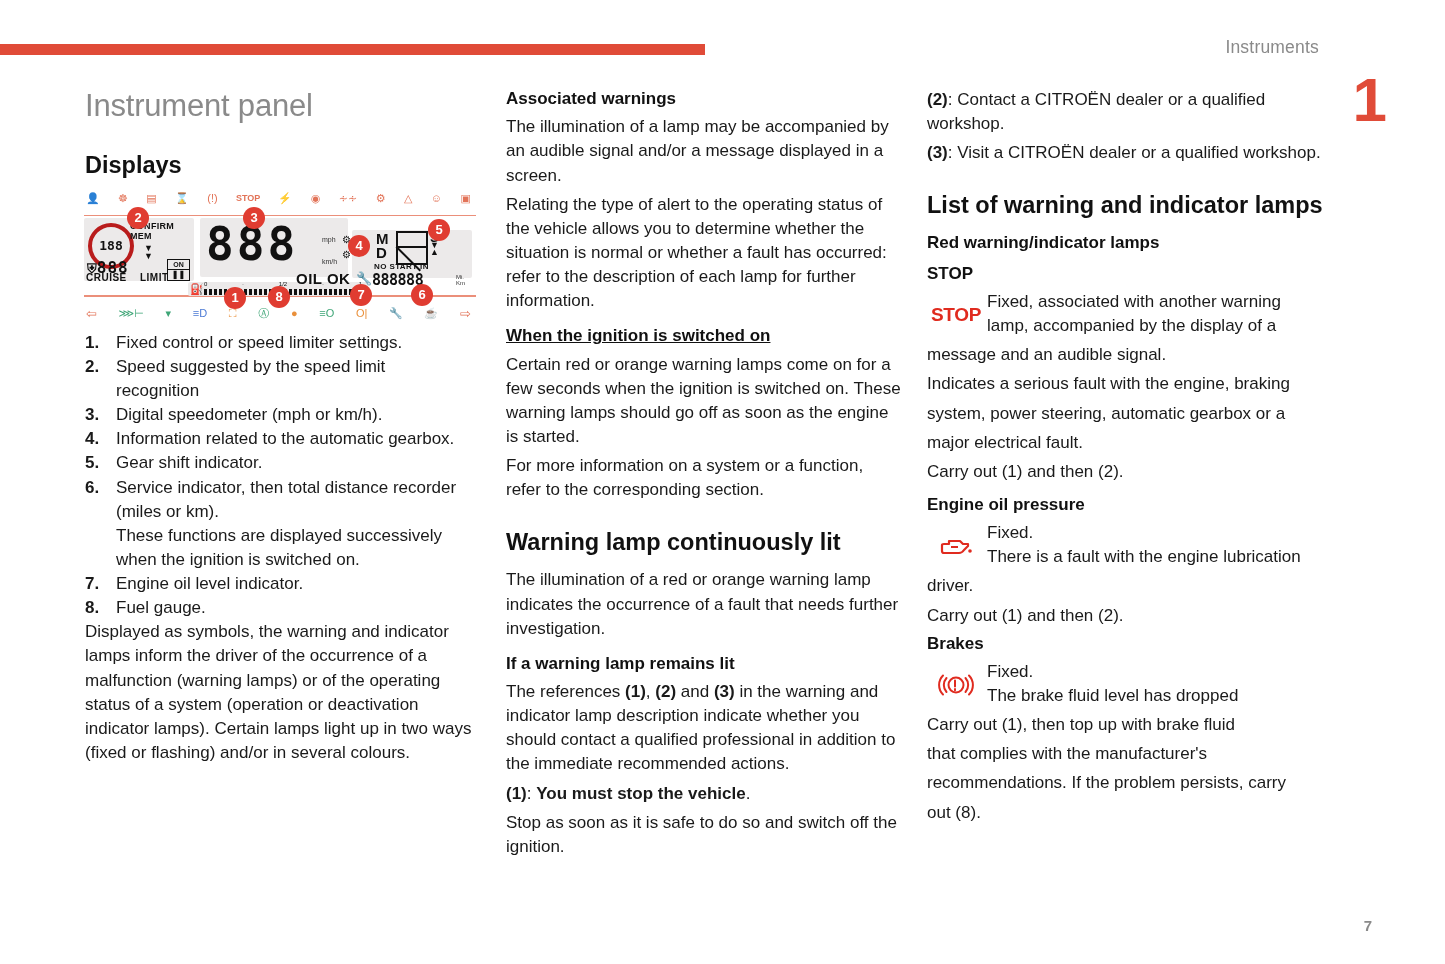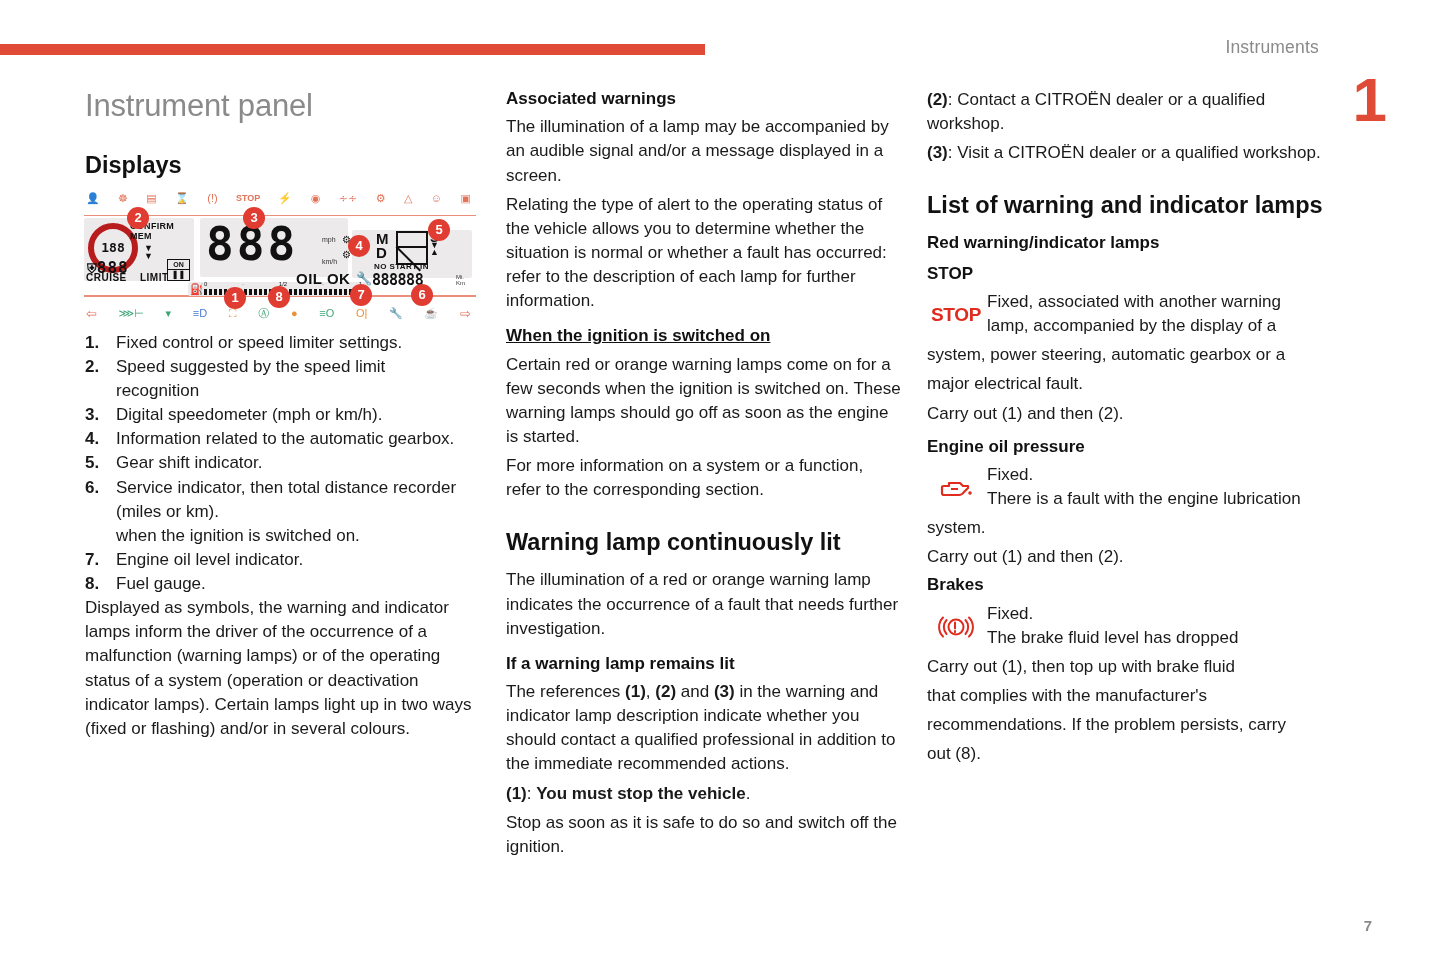--- a/index.html
+++ b/index.html
@@ -174,21 +174,21 @@
     font-family: "DejaVu Sans Mono", monospace;
     line-height: 1.05;
   }
   .unit-mph { position: absolute; left: 238px; top: 18px; font-size: 7px; color: #333; }
   .unit-kmh { position: absolute; left: 238px; top: 40px; font-size: 7px; color: #333; }
 
   .ring {
     position: absolute;
     left: 4px; top: 5px;
     width: 38px; height: 38px;
-    border: 6px solid #b91c1c;
+    border: 4px solid #b91c1c;
     border-radius: 50%;
     display: flex; align-items: center; justify-content: center;
   }
   .ring span { font-size: 13px; font-weight: bold; font-family: "DejaVu Sans Mono", monospace; color: #111; }
 
   .confirm {
     position: absolute; left: 46px; top: 4px;
     font-size: 9px; font-weight: bold; line-height: 1.1; color: #111;
     letter-spacing: 0.3px;
   }
@@ -425,20 +425,21 @@
         <span class="cont">Information related to the automatic gearbox.</span>
       </li>
     <li>
         <span class="num">5.</span>
         <span class="cont">Gear shift indicator.</span>
       </li>
     <li>
         <span class="num">6.</span>
         <span class="cont">Service indicator, then total distance recorder</span>
         <span class="cont">(miles or km).</span>
+        <span class="cont">These functions are displayed successively</span>
         <span class="cont">when the ignition is switched on.</span>
       </li>
     <li>
         <span class="num">7.</span>
         <span class="cont">Engine oil level indicator.</span>
       </li>
     <li>
         <span class="num">8.</span>
         <span class="cont">Fuel gauge.</span>
       </li>
@@ -475,39 +476,41 @@
   <h3 class="minor" style="margin-top:0;">STOP</h3>
   <div class="lamp-para">
     <div class="lamp-glyph">
       <span class="stop-glyph">STOP</span>
     </div>
     <div class="lamp-lines">
       <span class="l">Fixed, associated with another warning</span>
       <span class="l">lamp, accompanied by the display of a</span>
     </div>
   </div>
+  <p class="body">message and an audible signal.</p>
+  <p class="body">Indicates a serious fault with the engine, braking</p>
   <p class="body">system, power steering, automatic gearbox or a</p>
   <p class="body">major electrical fault.</p>
   <p class="body">Carry out (1) and then (2).</p>
 
   <h3 class="minor" style="margin-top:10px;">Engine oil pressure</h3>
   <div class="lamp-para">
     <div class="lamp-glyph">
       <svg width="34" height="22" viewBox="0 0 34 22">
         <path d="M3 10 L3 16 Q3 18 5 18 L20 18 Q23 18 25 15 L29 11 L29 9 L24 9 L21 6 L10 6 L10 9 L5 9 Q3 9 3 10 Z" fill="none" stroke="#e02b1f" stroke-width="2.2" stroke-linejoin="round"></path>
         <path d="M12 12 L19 12" stroke="#e02b1f" stroke-width="2"></path>
         <circle cx="31" cy="16" r="1.8" fill="#e02b1f"></circle>
       </svg>
     </div>
     <div class="lamp-lines">
       <span class="l">Fixed.</span>
       <span class="l">There is a fault with the engine lubrication</span>
     </div>
   </div>
-  <p class="body">system.</p>
+  <p class="body">driver.</p>
   <p class="body">Carry out (1) and then (2).</p>
 
   <h3 class="minor" style="margin-top:3px;">Brakes</h3>
   <div class="lamp-para">
     <div class="lamp-glyph">
       <svg width="36" height="28" viewBox="0 0 36 28">
         <circle cx="18" cy="14" r="7.5" fill="none" stroke="#e02b1f" stroke-width="2"></circle>
         <path d="M17 9.5 L17 15.5 M17 18 L17 19.2" stroke="#e02b1f" stroke-width="2" stroke-linecap="round"></path>
         <path d="M8.5 7 A10.5 10.5 0 0 0 8.5 21" fill="none" stroke="#e02b1f" stroke-width="2" stroke-linecap="round"></path>
         <path d="M5 4.5 A13.5 13.5 0 0 0 5 23.5" fill="none" stroke="#e02b1f" stroke-width="2" stroke-linecap="round"></path>

